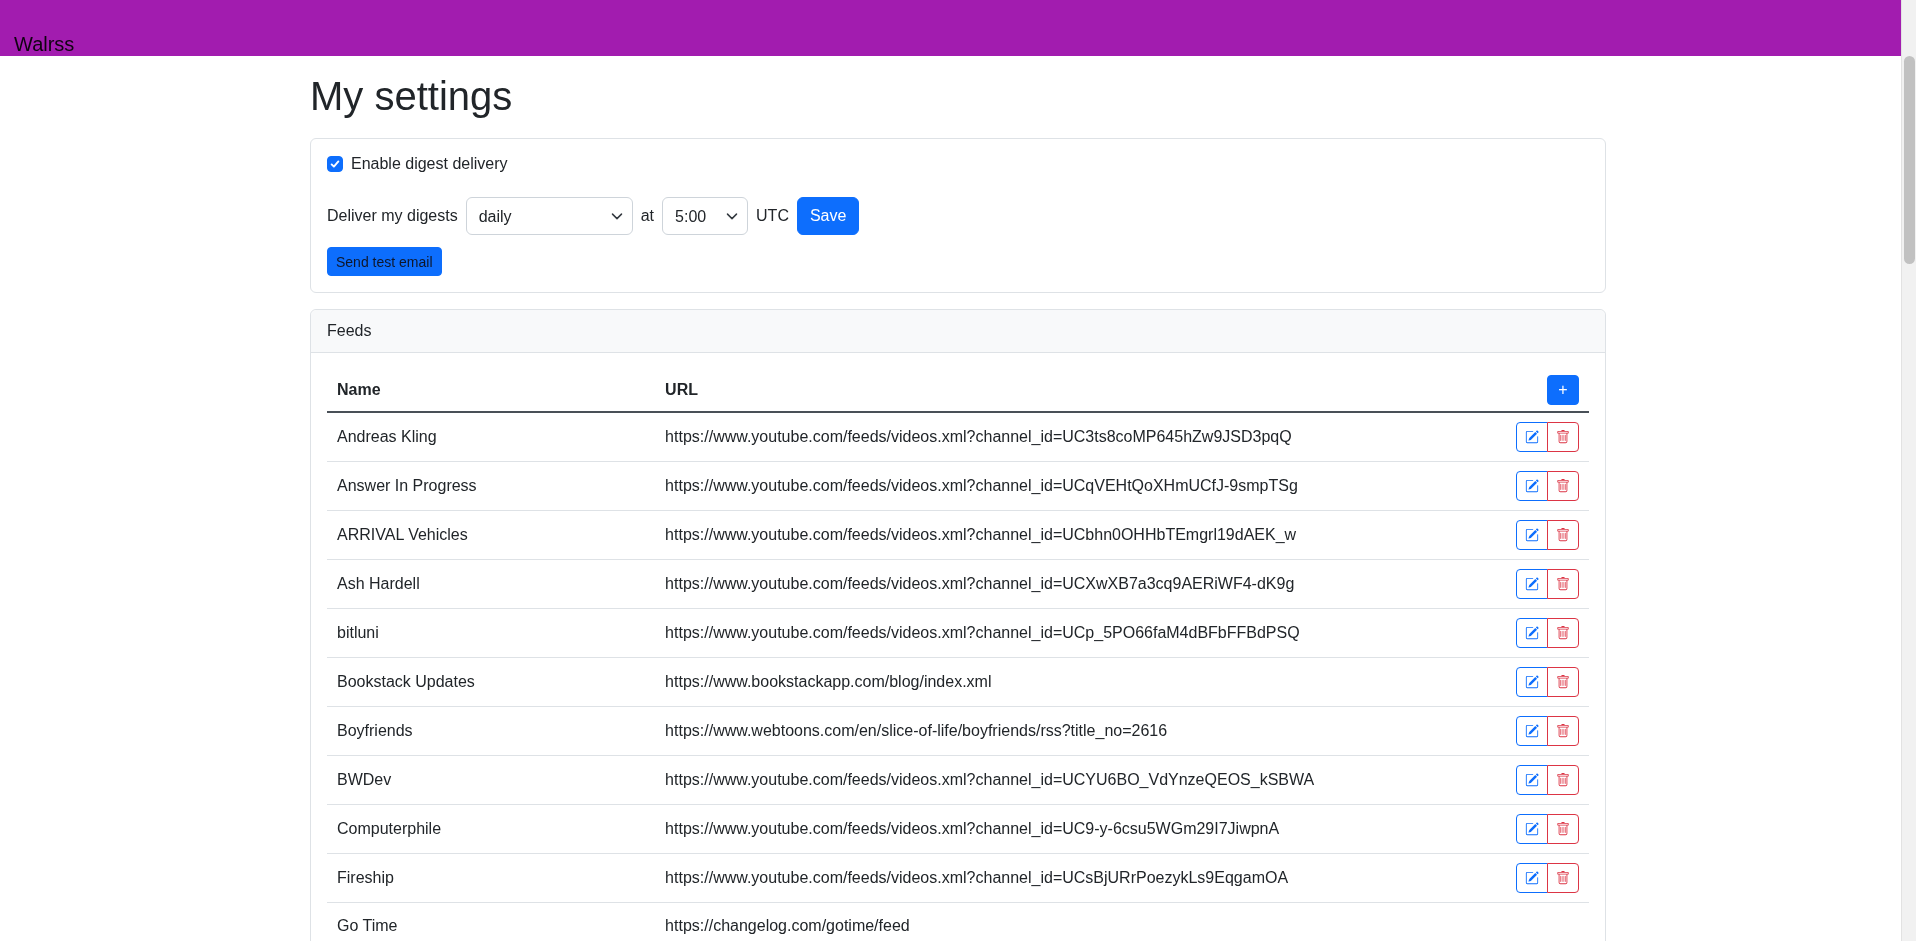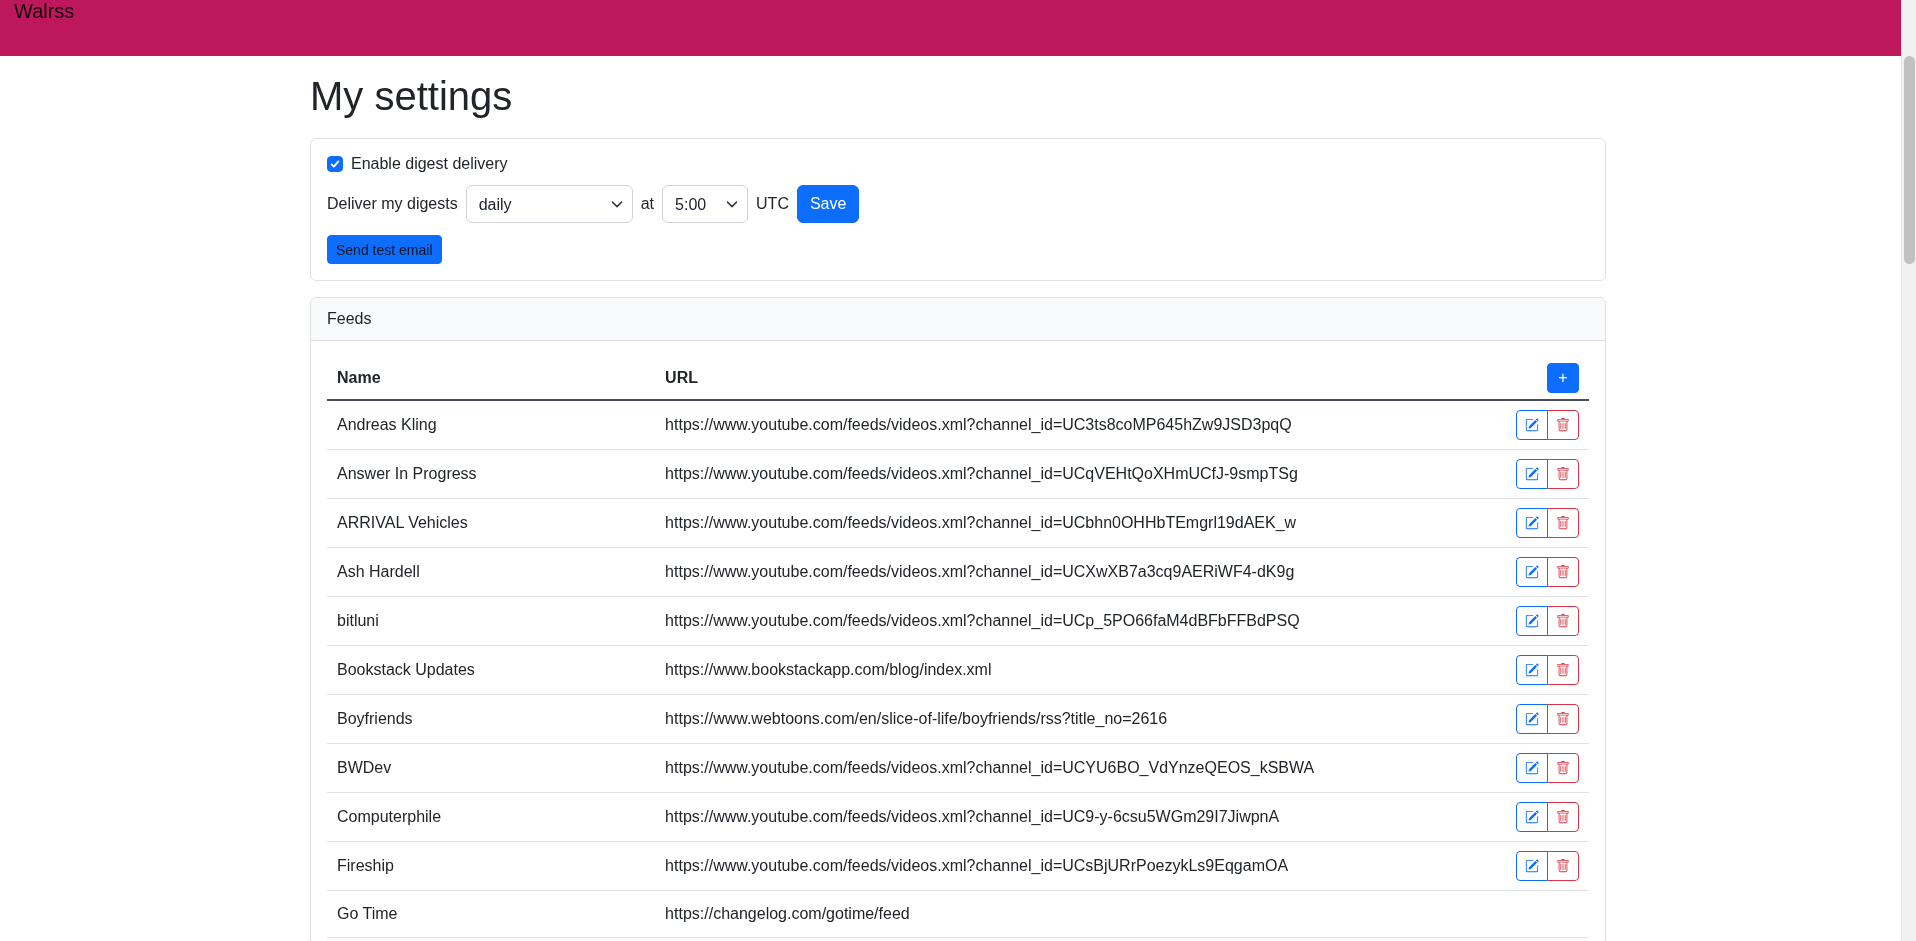--- a/index.html
+++ b/index.html
@@ -5,42 +5,42 @@
   * { box-sizing: border-box; }
   html, body { margin: 0; padding: 0; }
   body {
     width: 1916px; height: 941px; overflow: hidden; position: relative;
     font-family: "Liberation Sans", sans-serif;
     font-size: 16px; color: #212529; background: #fff;
   }
 
   
   .navbar {
-    height: 56px; width: 100%; background: #be185d;
-    display: flex; align-items: flex-start; padding: 0 14px;
+    height: 56px; width: 100%; background: #a21caf;
+    display: flex; align-items: flex-end; padding: 0 14px;
   }
   .navbar-brand { font-size: 20px; color: rgba(0,0,0,.9); text-decoration: none; cursor: pointer; }
 
   
   .container { width: 1320px; margin: 0 auto; padding: 0 12px; }
 
   h1.page-title { font-size: 40px; font-weight: 500; line-height: 1.2; margin: 16px 0 18px 0; }
 
   
   .card {
     border: 1px solid #dee2e6; border-radius: 6px; background: #fff; margin-bottom: 16px;
   }
   .card-header {
     background: #f8f9fa; border-bottom: 1px solid #dee2e6;
     padding: 12px 16px; border-radius: 6px 6px 0 0; font-size: 16px;
   }
   .card-body { padding: 16px; }
 
   
-  .check-row { display: flex; align-items: center; gap: 8px; margin-bottom: 12px; }
+  .check-row { display: flex; align-items: center; gap: 8px; margin-bottom: 24px; }
   .checkbox {
     width: 16px; height: 16px; border-radius: 4px; background: #0d6efd;
     border: 1px solid #0d6efd; display: inline-flex; align-items: center;
     justify-content: center; cursor: pointer; flex: 0 0 auto;
   }
   .check-label { cursor: pointer; }
 
   .form-row { display: flex; align-items: center; gap: 8px; margin-bottom: 12px; }
   .select-wrap { position: relative; display: inline-block; }
   select.form-select {

